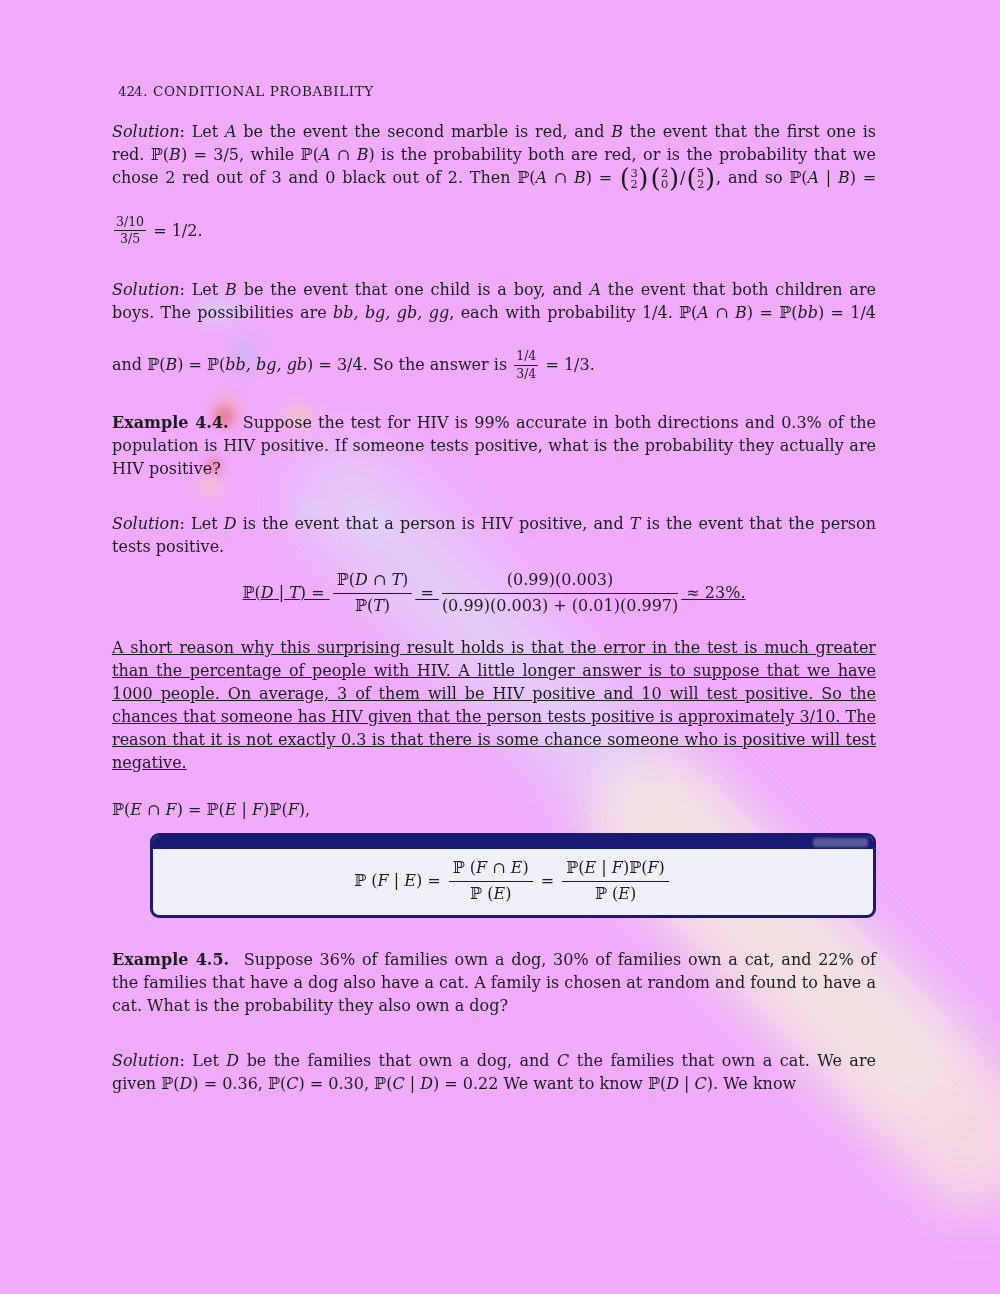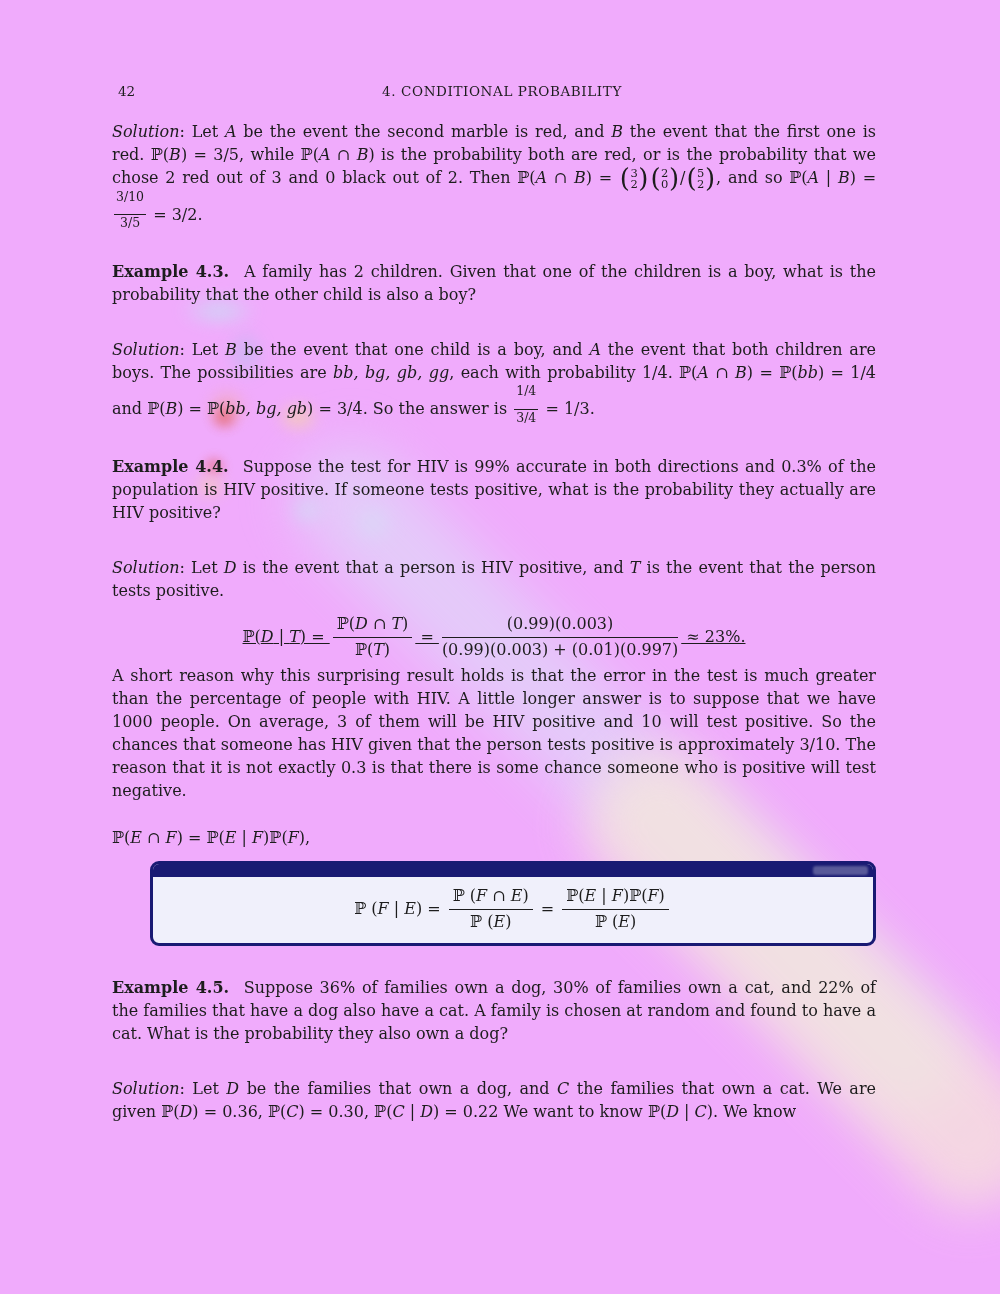--- a/index.html
+++ b/index.html
@@ -20,43 +20,43 @@
   .wm-b6{left:196px;top:450px;width:36px;height:32px;filter:blur(5px);opacity:.7;}
   .wm-b7{left:184px;top:466px;width:52px;height:40px;filter:blur(7px);opacity:.7;}
   .wm-b8{left:280px;top:486px;width:54px;height:48px;filter:blur(8px);opacity:.7;}
   .wm-b9{left:343px;top:494px;width:60px;height:58px;filter:blur(9px);opacity:.6;}
   .wm-band{position:absolute;border-radius:60px;}
   .wm-band-blue{left:575px;top:330px;width:110px;height:900px;transform:rotate(-45deg);filter:blur(26px);opacity:.5;}
   .wm-band-cream{left:745px;top:690px;width:140px;height:580px;transform:rotate(-45deg);filter:blur(24px);opacity:.65;}
   
   .header{position:absolute;top:83px;left:118px;right:118px;height:18px;font-size:13.5px;z-index:1;}
   .pagenum{position:absolute;left:0;top:0;}
-  .runhead{position:absolute;left:4px;right:0;text-align:center;letter-spacing:.6px;}
+  .runhead{position:absolute;left:16px;right:0;letter-spacing:.6px;}
   
   .content{position:absolute;top:112px;left:112px;width:764px;z-index:1;}
   .blk{text-align:justify;line-height:23px;}
   .k-opening{margin-top:8px;}
   .k-example{margin-top:30px;}
   .k-solution{margin-top:32px;}
   .k-display{margin-top:12px;text-align:center;text-decoration:underline;}
-  .k-body{margin-top:4px;}
+  .k-body{margin-top:20px;text-decoration:underline;}
   .k-suppose{margin-top:10px;}
   .k-display2{margin-top:24px;}
   .k-andso{margin-top:18px;}
   .k-boxwrap{margin-top:12px;padding-left:38px;}
   
   .seg-i{font-style:italic;}
   .seg-b{font-weight:700;}
   .seg-v{font-style:italic;}
   
   .dfrac{display:inline-block;vertical-align:middle;text-align:center;margin:0 3px;line-height:1.25;}
   .dfrac .fn{display:block;padding:0 4px 3px;border-bottom:1.4px solid #1d1d1d;}
   .dfrac .fd{display:block;padding-top:2px;}
   .dfrac.sm{font-size:12.5px;line-height:1.15;vertical-align:-7px;margin:0 2px;}
-  .dfrac.sm .fn{padding:0 2px 10px;border-bottom:1px solid #1d1d1d;}
+  .dfrac.sm .fn{padding:0 2px 1px;border-bottom:1px solid #1d1d1d;margin-top:25px;}
   .dfrac.sm .fd{padding-top:1px;}
   
   .binom{display:inline-flex;align-items:center;vertical-align:middle;line-height:1;margin:0 1px;}
   .binom .bp{font-size:26px;font-weight:400;line-height:.85;}
   .binom .bc{display:inline-flex;flex-direction:column;align-items:center;font-size:11.5px;line-height:11px;margin:0 .5px;}
   
   .fbox{border:3px solid #191a73;border-radius:9px;background:#f0f0fb;overflow:hidden;position:relative;}
   .fbox-bar{height:13px;background:#191a73;position:relative;}
   .fbox-speckle{position:absolute;top:2px;height:9px;background:rgba(225,225,232,.32);filter:blur(1px);border-radius:3px;}
   .sp1{left:660px;width:55px;}
@@ -102,22 +102,21 @@
             <span>0</span>
           </span>
           <span class="bp">)</span>
         </span><span>/</span><span class="binom">
           <span class="bp">(</span>
           <span class="bc">
             <span>5</span>
             <span>2</span>
           </span>
           <span class="bp">)</span>
-        </span><span>, and so ℙ(</span><span class="seg-v">A</span><span> | </span><span class="seg-v">B</span><span>) = </span><span class="dfrac sm"><span class="fn"><span>3/10</span></span><span class="fd"><span>3/5</span></span></span><span> = 3/2.</span></div>
-      <div class="blk k-example"><span class="seg-b">Example 4.3.</span><span>  A family has 2 children. Given that one of the children is a boy, what is the probability that the other child is also a boy?</span></div>
+        </span><span>, and so ℙ(</span><span class="seg-v">A</span><span> | </span><span class="seg-v">B</span><span>) = </span><span class="dfrac sm"><span class="fn"><span>3/10</span></span><span class="fd"><span>3/5</span></span></span><span> = 1/2.</span></div>
       <div class="blk k-solution"><span class="seg-i">Solution</span><span>: Let </span><span class="seg-v">B</span><span> be the event that one child is a boy, and </span><span class="seg-v">A</span><span> the event that both children are boys. The possibilities are </span><span class="seg-v">bb, bg, gb, gg</span><span>, each with probability 1/4. ℙ(</span><span class="seg-v">A</span><span> ∩ </span><span class="seg-v">B</span><span>) = ℙ(</span><span class="seg-v">bb</span><span>) = 1/4 and ℙ(</span><span class="seg-v">B</span><span>) = ℙ(</span><span class="seg-v">bb, bg, gb</span><span>) = 3/4. So the answer is </span><span class="dfrac sm"><span class="fn"><span>1/4</span></span><span class="fd"><span>3/4</span></span></span><span> = 1/3.</span></div>
       <div class="blk k-example"><span class="seg-b">Example 4.4.</span><span>  Suppose the test for HIV is 99% accurate in both directions and 0.3% of the population is HIV positive. If someone tests positive, what is the probability they actually are HIV positive?</span></div>
       <div class="blk k-solution"><span class="seg-i">Solution</span><span>: Let </span><span class="seg-v">D</span><span> is the event that a person is HIV positive, and </span><span class="seg-v">T</span><span> is the event that the person tests positive.</span></div>
       <div class="blk k-display"><span>ℙ(</span><span class="seg-v">D</span><span> | </span><span class="seg-v">T</span><span>) = </span><span class="dfrac"><span class="fn"><span>ℙ(</span><span class="seg-v">D</span><span> ∩ </span><span class="seg-v">T</span><span>)</span></span><span class="fd"><span>ℙ(</span><span class="seg-v">T</span><span>)</span></span></span><span> = </span><span class="dfrac"><span class="fn"><span>(0.99)(0.003)</span></span><span class="fd"><span>(0.99)(0.003) + (0.01)(0.997)</span></span></span><span> ≈ 23%.</span></div>
       <div class="blk k-body"><span>A short reason why this surprising result holds is that the error in the test is much greater than the percentage of people with HIV. A little longer answer is to suppose that we have 1000 people. On average, 3 of them will be HIV positive and 10 will test positive. So the chances that someone has HIV given that the person tests positive is approximately 3/10. The reason that it is not exactly 0.3 is that there is some chance someone who is positive will test negative.</span></div>
       <div class="blk k-display2"><span>ℙ(</span><span class="seg-v">E</span><span> ∩ </span><span class="seg-v">F</span><span>) = ℙ(</span><span class="seg-v">E</span><span> | </span><span class="seg-v">F</span><span>)ℙ(</span><span class="seg-v">F</span><span>),</span></div>
       <div class="blk k-boxwrap">
         <div class="fbox">
           <div class="fbox-bar">
             <span class="fbox-speckle sp1"></span>

